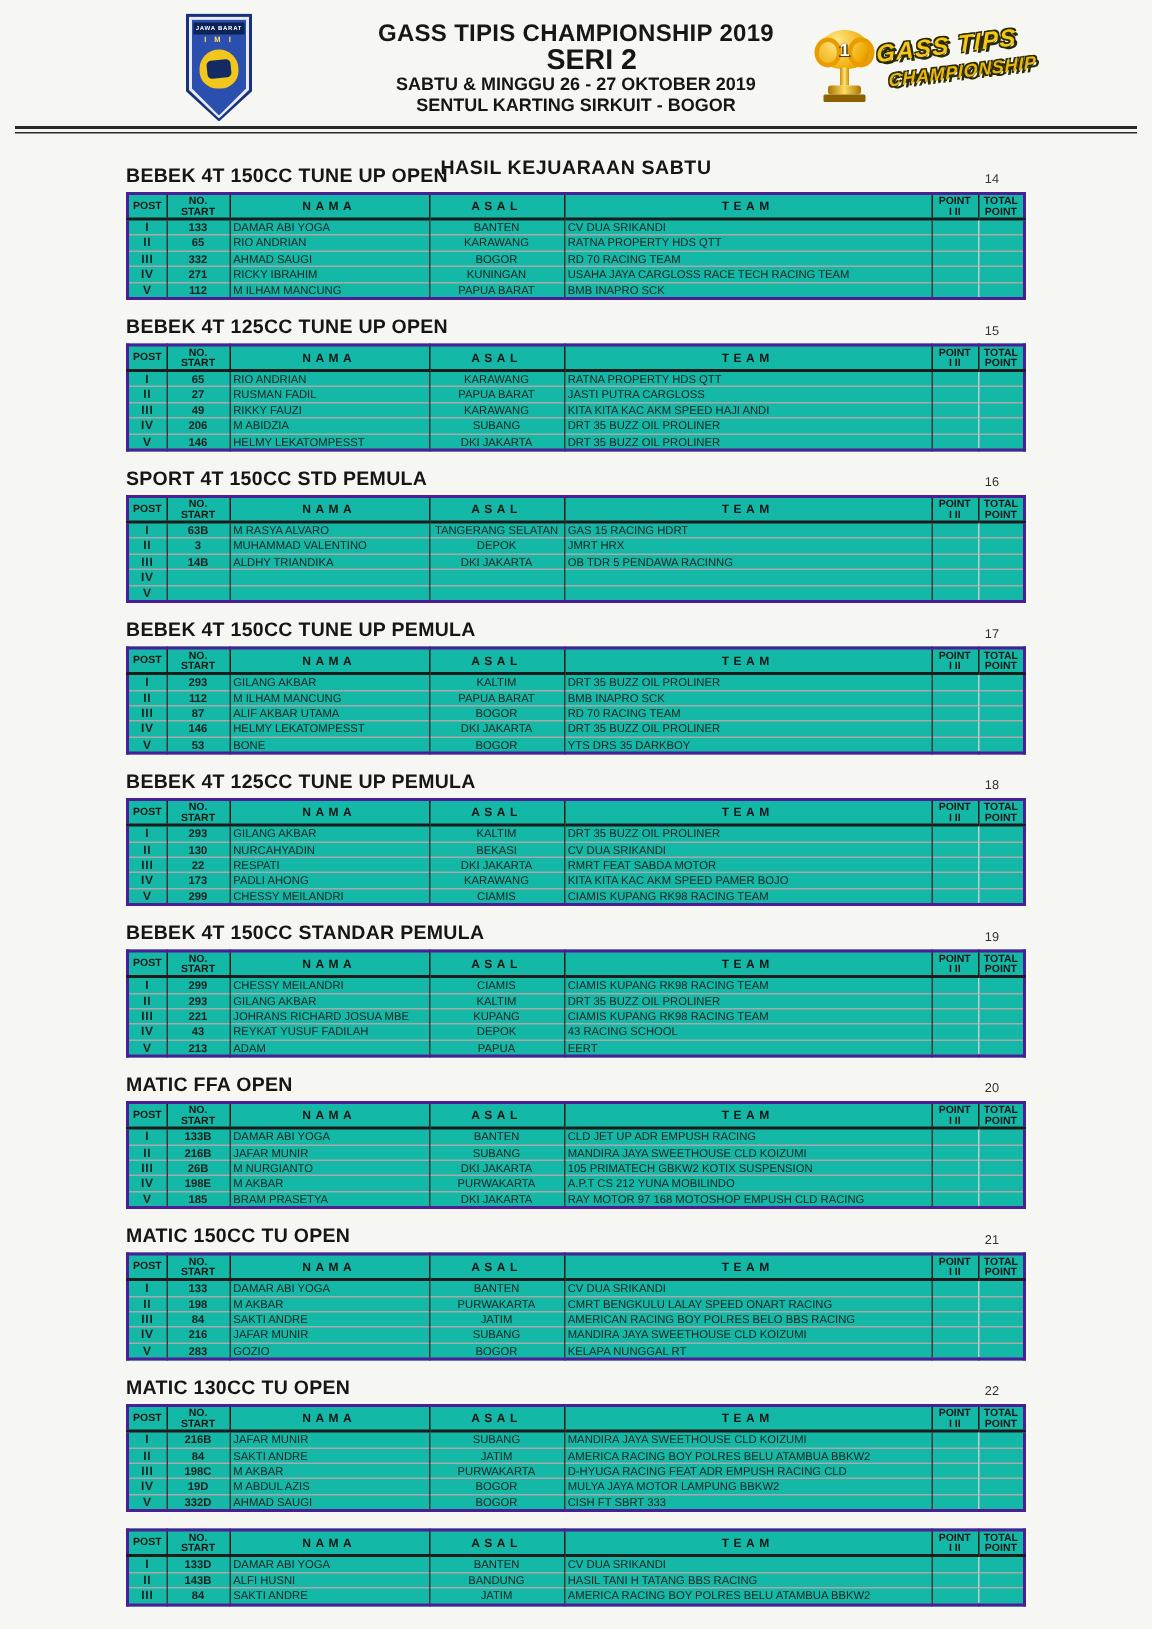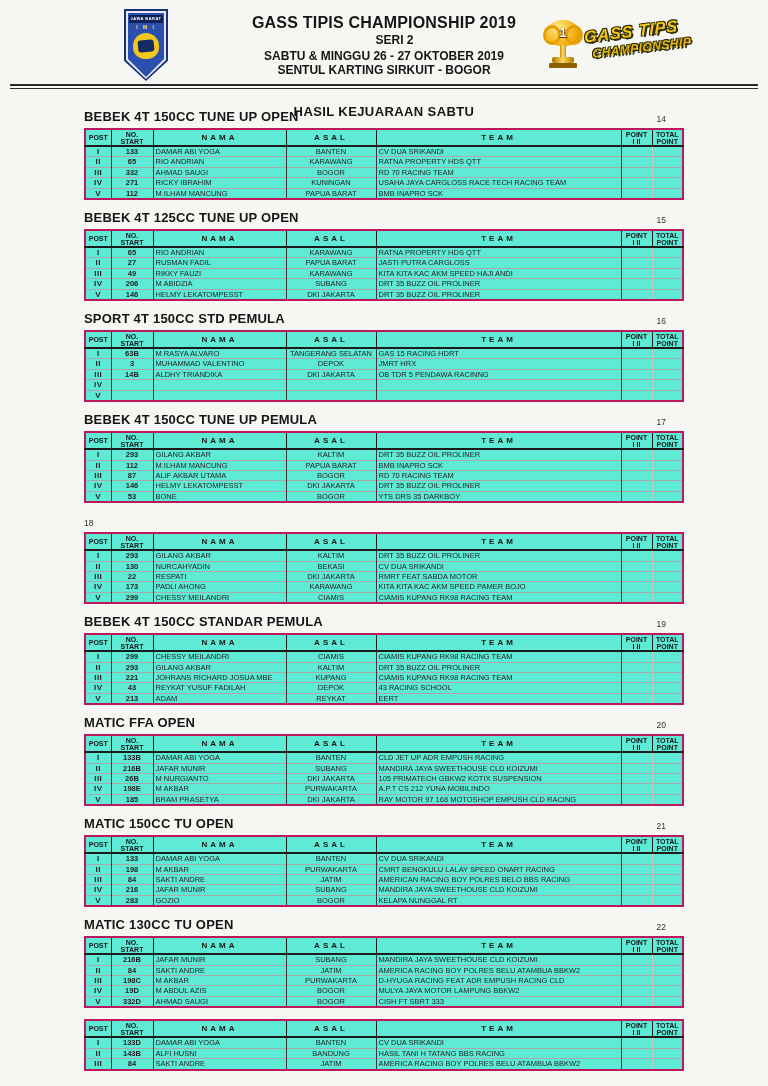--- a/index.html
+++ b/index.html
@@ -39,21 +39,21 @@
     position:absolute; top:7px; left:5px; width:16px; height:12px;
     background:#132a63; border-radius:3px;
     transform:rotate(-6deg);
   }
 
   .title-block {
     position:absolute; left:50%; top:14px; transform:translateX(-50%);
     width:440px; text-align:center; font-weight:bold;
   }
   .main-title { font-size:16px; line-height:18px; letter-spacing:0.2px; }
-  .seri-line  { font-size:12px; line-height:17px;margin-left:21px; }
+  .seri-line  { font-size:19px; line-height:17px;margin-left:21px; }
   .date-line  { font-size:12px; line-height:14px; }
   .venue-line { font-size:12px; line-height:14px; }
 
   .event-logo { position:absolute; right:58px; top:14px; width:170px; height:62px; }
   .trophy { position:absolute; left:0; top:4px; width:46px; height:52px; }
   .trophy-bowl {
     position:absolute; left:6px; top:2px; width:34px; height:26px;
     background:radial-gradient(circle at 35% 30%, #ffe98c, #f0a800 70%, #b97800);
     border-radius:50% 50% 48% 48% / 60% 60% 45% 45%;
   }
@@ -99,21 +99,21 @@
 
   
   .content { position:absolute; top:110px; left:84px; width:598px; }
   .category { margin-bottom:11px; }
   .cat-head { display:flex; justify-content:space-between; align-items:flex-end; margin-bottom:4px; height:14px; }
   .cat-title { font-size:13px; font-weight:bold; letter-spacing:0.2px; white-space:nowrap; }
   .page-num { font-size:8.5px; margin-right:16px; color:#333; }
 
   table.results {
     width:598px; table-layout:fixed; border-collapse:collapse;
-    border:2px solid #be185d; background:#5eead4;
+    border:2px solid #4c1d95; background:#14b8a6;
   }
   col.w-post  { width:26px; }
   col.w-no    { width:42px; }
   col.w-nama  { width:133px; }
   col.w-asal  { width:90px; }
   col.w-team  { width:245px; }
   col.w-p1    { width:31px; }
   col.w-p2    { width:31px; }
 
   .results th {
@@ -537,20 +537,21 @@
     <td class="c-team">YTS DRS 35 DARKBOY</td>
     <td class="c-p1"></td>
     <td class="c-p2"></td>
   </tr>
 </tbody>
     </table>
   </section>
 
   <section class="category">
     <div class="cat-head">
+      <span class="cat-title">BEBEK 4T 125CC TUNE UP PEMULA</span>
       <span class="page-num">18</span>
     </div>
     <table class="results">
       <colgroup>
         <col class="w-post">
             <col class="w-no">
             <col class="w-nama">
             <col class="w-asal">
             <col class="w-team">
             <col class="w-p1">
@@ -703,21 +704,21 @@
     <td class="c-asal">DEPOK</td>
     <td class="c-team">43 RACING SCHOOL</td>
     <td class="c-p1"></td>
     <td class="c-p2"></td>
   </tr>
 
   <tr>
     <td class="c-post">V</td>
     <td class="c-no">213</td>
     <td class="c-nama">ADAM</td>
-    <td class="c-asal">REYKAT</td>
+    <td class="c-asal">PAPUA</td>
     <td class="c-team">EERT</td>
     <td class="c-p1"></td>
     <td class="c-p2"></td>
   </tr>
 </tbody>
     </table>
   </section>
 
   <section class="category">
     <div class="cat-head">

